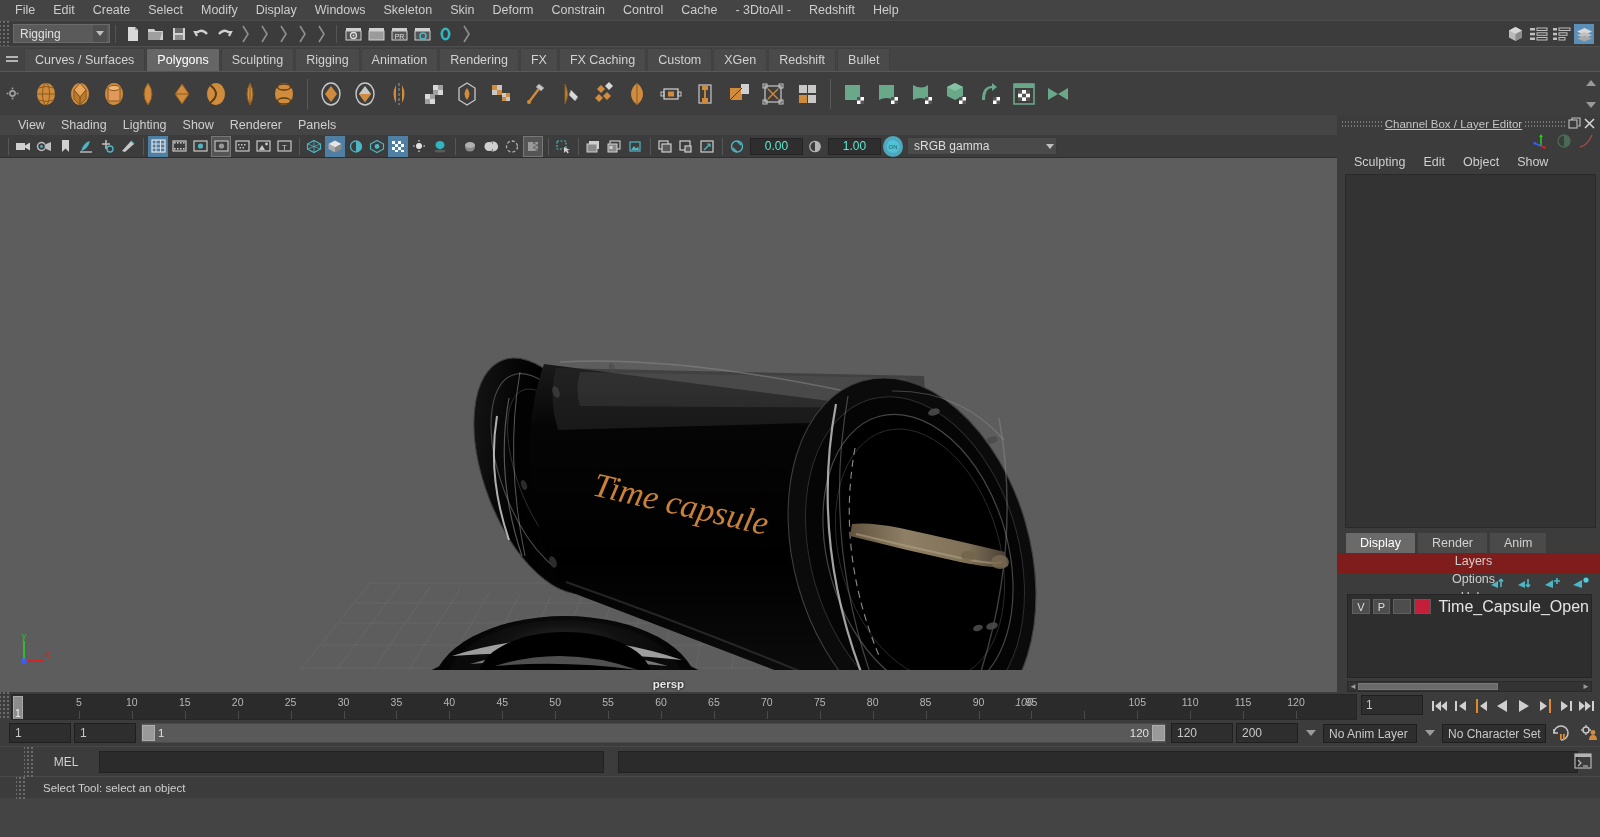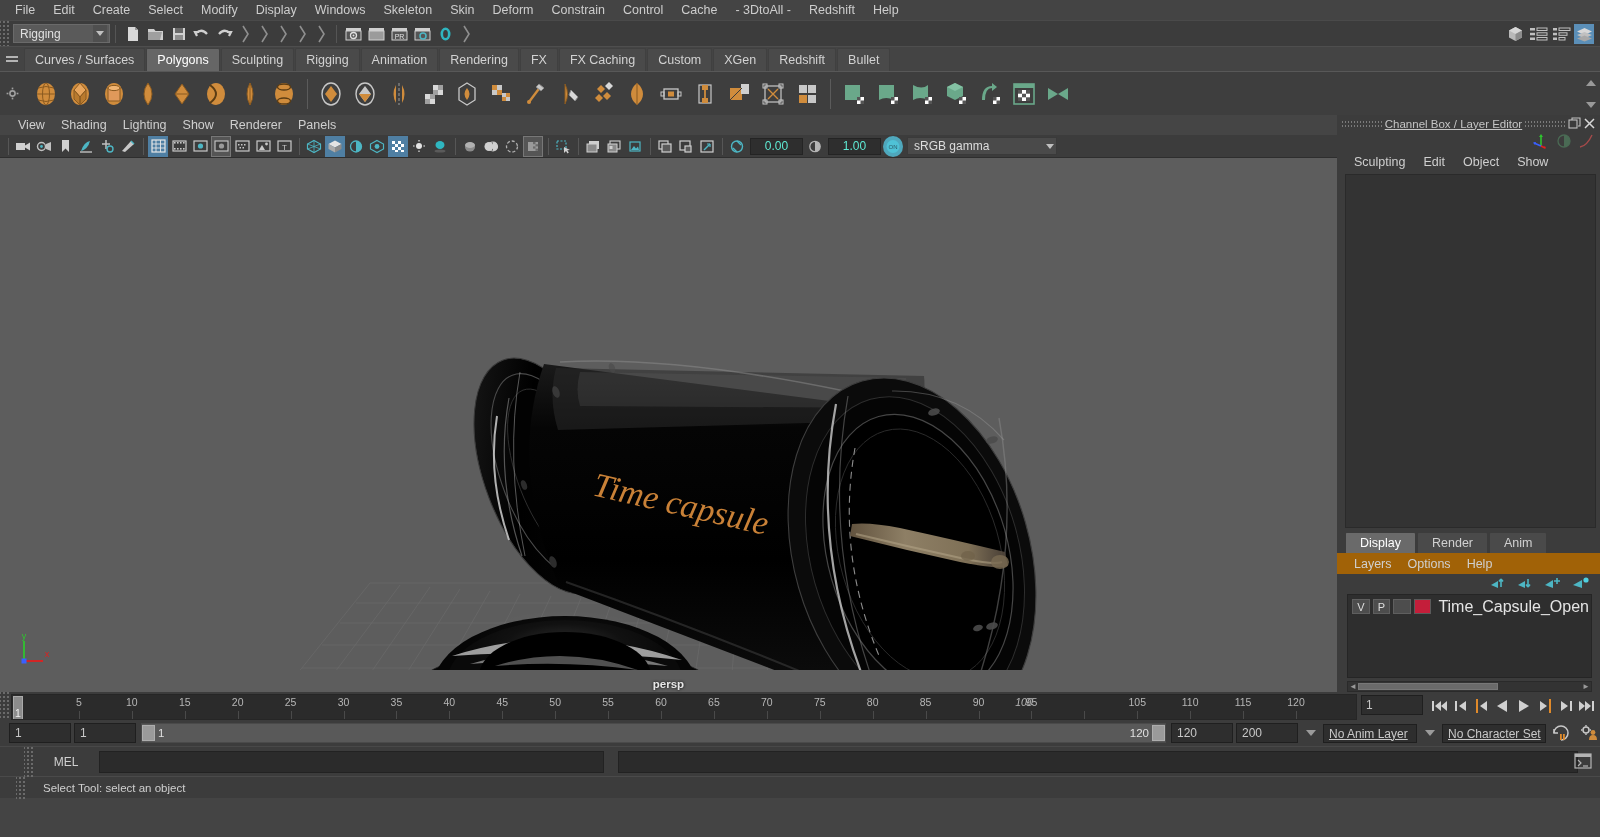--- a/index.html
+++ b/index.html
@@ -220,21 +220,21 @@
     padding-left: 8px; background: #3c3c3c; margin-top: 4px;
   }
   .le-tab {
     padding: 3px 14px; font-size: 12.5px; color: #d0d0d0;
     background: #4a4a4a; border: 1px solid #3c3c3c; border-bottom: none;
     margin-right: 1px; border-radius: 2px 2px 0 0;
   }
   .le-tab.active { background: #6a6a6a; color: #fff; }
   .le-menus {
     height: 21px; display: flex; align-items: center;
-    padding-left: 10px; gap: 2px; background: #a16207;
+    padding-left: 10px; gap: 2px; background: #7f1d1d; flex-direction: column;
   }
   .le-menus .lm { padding: 1px 7px; font-size: 12.5px; color: #cfcfcf; }
   .le-iconrow {
     height: 20px; display: flex; align-items: center;
     justify-content: flex-end; gap: 10px; padding-right: 10px;
   }
   .le-list {
     height: 84px; background: #2e2e2e; margin: 0 8px 0 10px;
     border: 1px solid #252525; padding: 3px 2px;
   }
@@ -319,21 +319,21 @@
   .rg-drop {
     width: 19px; height: 20px; display: flex; align-items: center;
     justify-content: center;
   }
   .caret-d2 {
     width: 0; height: 0; border-left: 5px solid transparent;
     border-right: 5px solid transparent; border-top: 6px solid #9b9b9b;
   }
   .rg-combo {
     width: 94px; height: 19px; background: #2e2e2e; border: 1px solid #1f1f1f;
-    color: #c8c8c8; font-size: 12px; line-height: 18px; padding-left: 5px; text-decoration: underline;
+    color: #c8c8c8; font-size: 12px; line-height: 18px; padding-left: 5px;
   }
   .rg-combo.wide { width: 104px; }
   .rg-ico { width: 24px; height: 22px; display:flex; align-items:center; justify-content:center; }
 
   
   .cmdline {
     height: 30px; background: #3c3c3c; display: flex;
     align-items: center; padding-left: 24px; gap: 14px;
     border-top: 1px solid #484848;
   }

